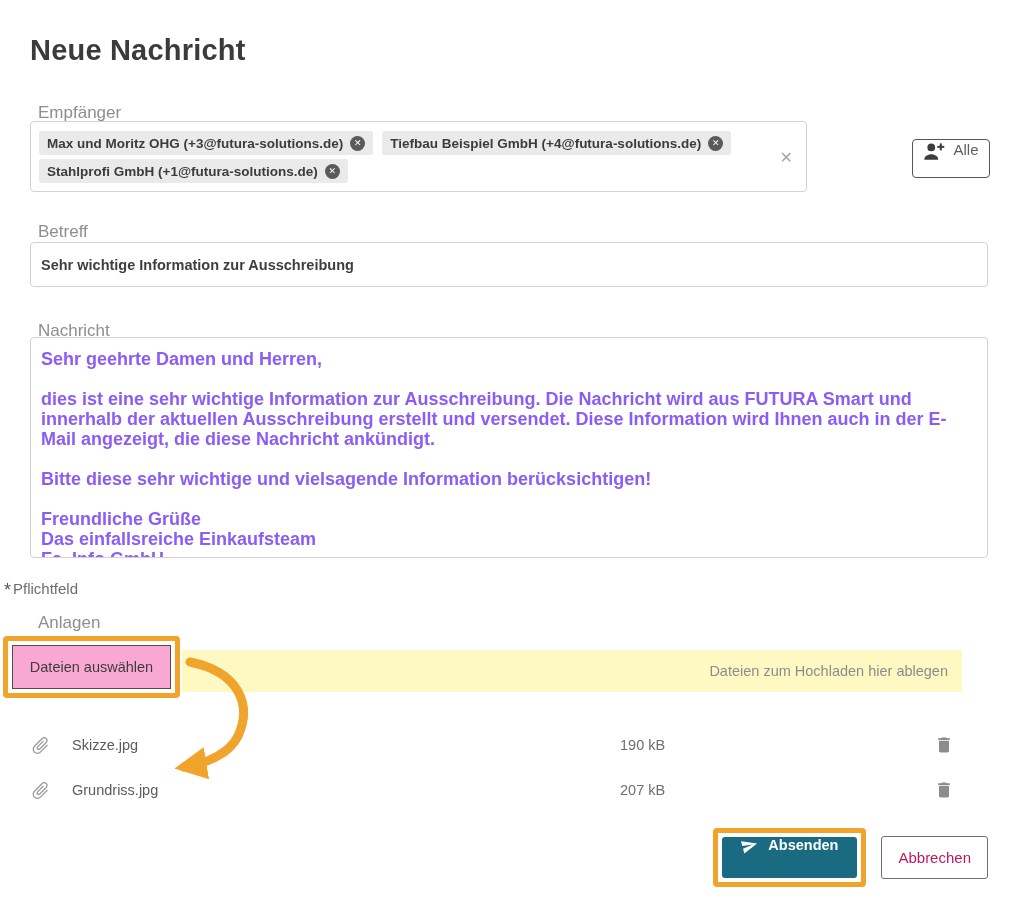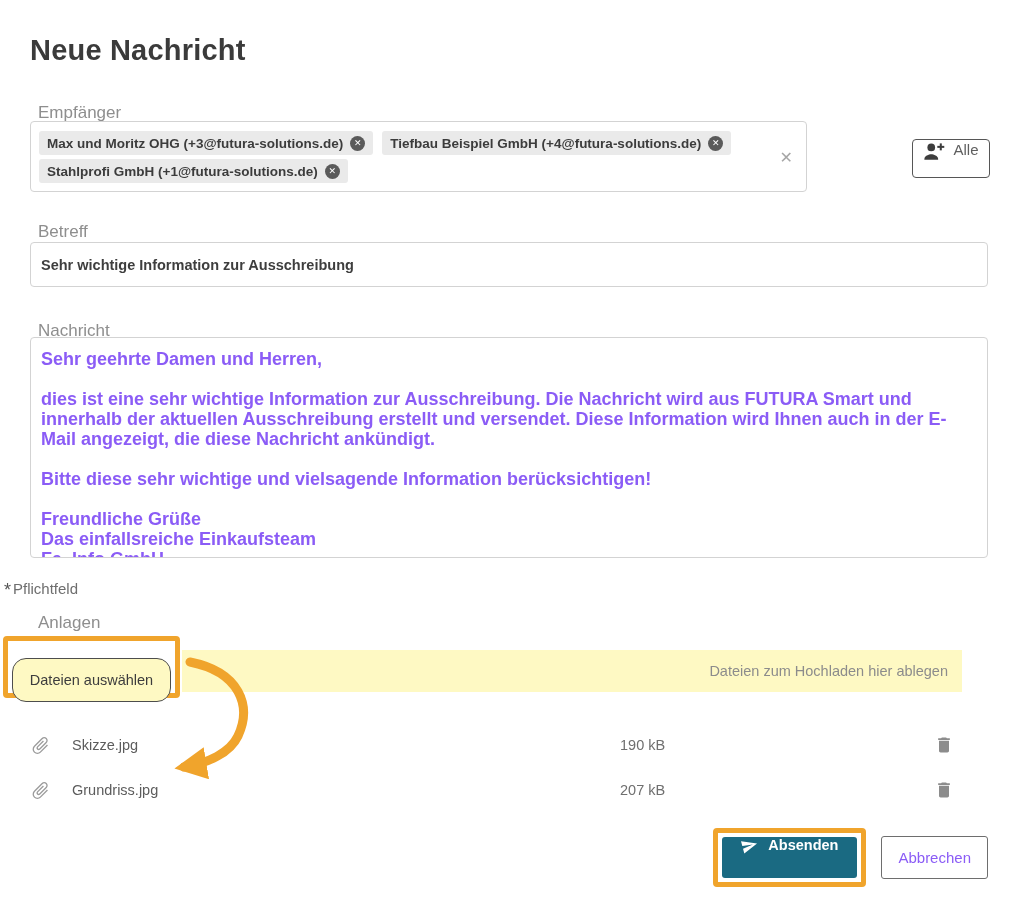--- a/index.html
+++ b/index.html
@@ -34,22 +34,22 @@
     font-size:14.5px;font-weight:700;color:#3e3e3e;font-family:inherit;outline:none;}
 
   .message-box{position:absolute;left:30px;top:337px;width:958px;height:221px;padding:11px 10px;
     font-size:18px;font-weight:700;color:#8b5cf6;line-height:20px;white-space:pre-wrap;overflow:hidden;}
 
   .required-note{position:absolute;left:4px;top:580px;font-size:15px;color:#6e6e6e;}
   .required-note .star{font-size:18px;vertical-align:-2px;margin-right:2px;color:#555;}
 
   .annot{position:absolute;border:5px solid #f0a42c;border-radius:4px;box-sizing:border-box;}
   .annot-select{left:3px;top:636px;width:177px;height:62px;padding:4px;background:transparent;}
-  .select-files-btn{width:100%;height:100%;background:#fef9c3;border:1px solid #4d4d4d;border-radius:14px;
-    font-size:14.5px;color:#3d3d3d;cursor:pointer;font-family:inherit;margin-top:13px;}
+  .select-files-btn{width:100%;height:100%;background:#f9a8d4;border:1px solid #4d4d4d;border-radius:0;
+    font-size:14.5px;color:#3d3d3d;cursor:pointer;font-family:inherit;}
 
   .dropzone{position:absolute;left:182px;top:650px;width:780px;height:42px;background:#fef9c3;
     display:flex;align-items:center;justify-content:flex-end;padding-right:14px;box-sizing:border-box;
     font-size:14.5px;color:#8c8c8c;}
 
   .arrow-svg{position:absolute;left:150px;top:648px;pointer-events:none;}
 
   .file-row{position:absolute;left:30px;width:924px;height:38px;display:grid;
     grid-template-columns:34px 556px 1fr 28px;align-items:center;}
   .file-row.r1{top:726px;}
@@ -58,21 +58,21 @@
   .file-size{font-size:14.5px;color:#6f6f6f;}
   .icon-cell{display:flex;align-items:center;}
   .trash-cell{display:flex;align-items:center;justify-content:flex-end;cursor:pointer;}
   .clip{transform:rotate(45deg);}
 
   .actions-row{position:absolute;right:29px;top:828px;display:flex;align-items:center;gap:15px;}
   .annot-send{position:relative;border:5px solid #f0a42c;border-radius:4px;padding:4px;}
   .send-btn{display:flex;align-items:flex-start;gap:10px;height:41px;padding:0 19px;background:#1a6a82;
     border:none;border-radius:3px;color:#fff;font-size:14.5px;font-weight:700;cursor:pointer;font-family:inherit;}
   .cancel-btn{height:43px;padding:0 16px;background:#fff;border:1px solid #6e6e6e;border-radius:3px;
-    color:#8b5cf6;font-size:15px;cursor:pointer;font-family:inherit;}
+    color:#be185d;font-size:15px;cursor:pointer;font-family:inherit;}
   .send-icon{transform:rotate(-15deg);}
 </style>
 </head>
 <body>
 
 <div class="canvas">
 
   <h1 class="page-title">Neue Nachricht</h1>
 
   <span class="field-label lbl-recipients">Empfänger</span>

